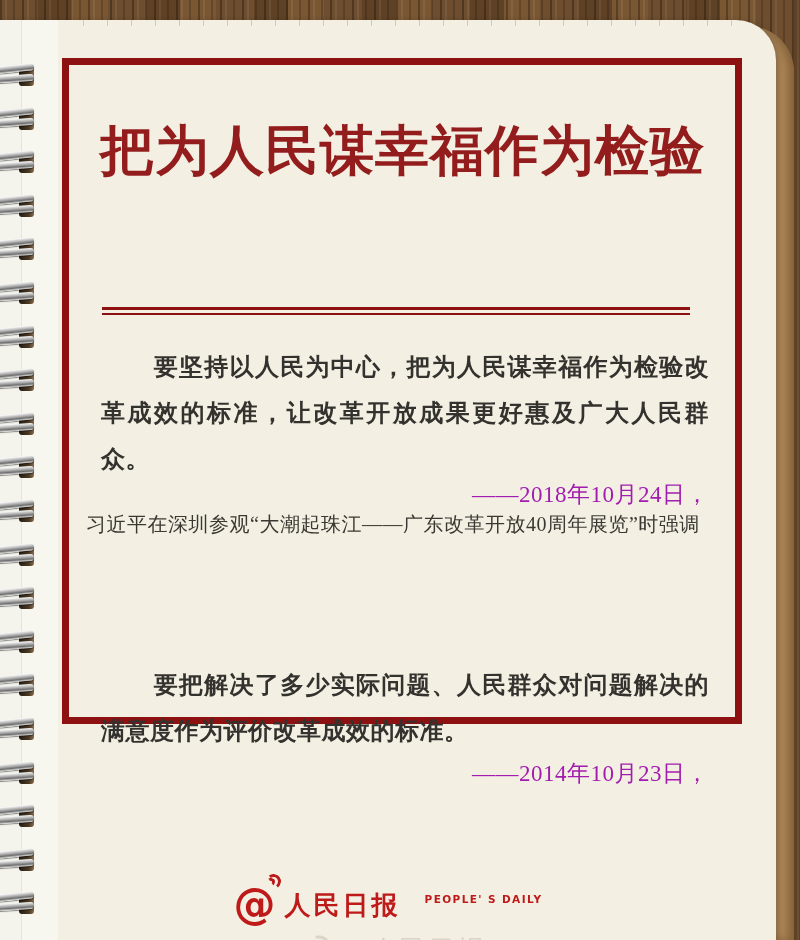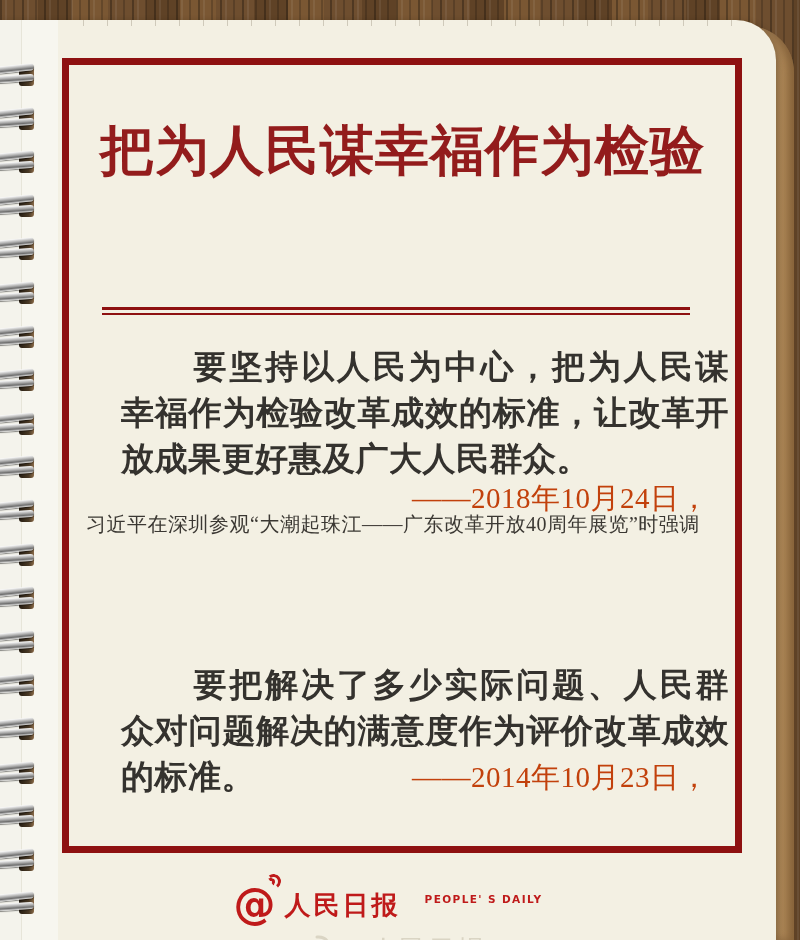--- a/index.html
+++ b/index.html
@@ -43,44 +43,44 @@
   }
   .wire{
     position:absolute; left:-3px; width:37px; height:7px; border-radius:4px;
     background:linear-gradient(#fafafa,#a8a8a8 45%,#6f6f6f 72%,#dedede);
     box-shadow:0 1px 1px rgba(0,0,0,.45);
   }
   .w1{ top:1px; transform:rotate(-6deg); }
   .w2{ top:11px; transform:rotate(-4deg); }
 
   .frame{
-    position:absolute; left:62px; top:38px; width:680px; height:795px;
+    position:absolute; left:62px; top:38px; width:680px; height:666px;
     border:7px solid #8e1111;
     padding-left:27px;
   }
   .title{
     position:absolute; left:31px; top:50px; width:610px;
     font-size:54px; line-height:73px; font-weight:700;
     color:#931c1c; letter-spacing:1px;
   }
   .title span{ display:block; }
   .divider{ position:absolute; left:33px; top:242px; width:588px; }
   .divider .ln1{ height:3px; background:#8e1111; }
   .divider .ln2{ height:2px; background:#8e1111; margin-top:3px; }
 
   .quote{
     position:absolute; left:32px; width:608px;
-    font-size:33px; line-height:46px; font-weight:700;
-    color:#34322e; text-align:justify; text-indent:2.2em; letter-spacing:.5px;margin-left:20px;
+    font-size:24px; line-height:46px; font-weight:700;
+    color:#34322e; text-align:justify; text-indent:2.2em; letter-spacing:.5px;
   }
   .q1{ top:279px; }
   .q2{ top:597px; }
   .quote-date{
     position:absolute; left:32px; width:608px; text-align:right;
-    font-size:29px; color:#c2410c; letter-spacing:.5px;
+    font-size:23px; color:#a21caf; letter-spacing:.5px;
   }
   .d1{ top:414px; }
   .d2{ top:693px; }
   .quote-source{
     position:absolute; left:8px; width:632px; text-align:center;
     font-size:20px; color:#3b3833; letter-spacing:.5px;
   }
   .s1{ top:446px; }
   .s2{ top:725px; }
 

